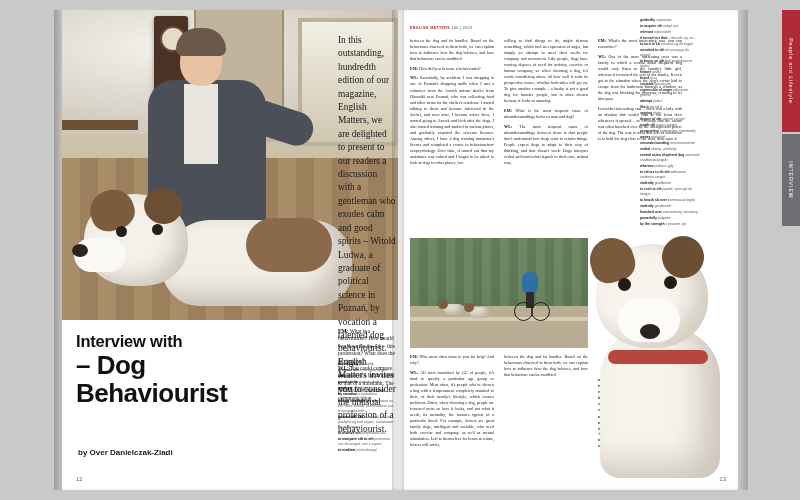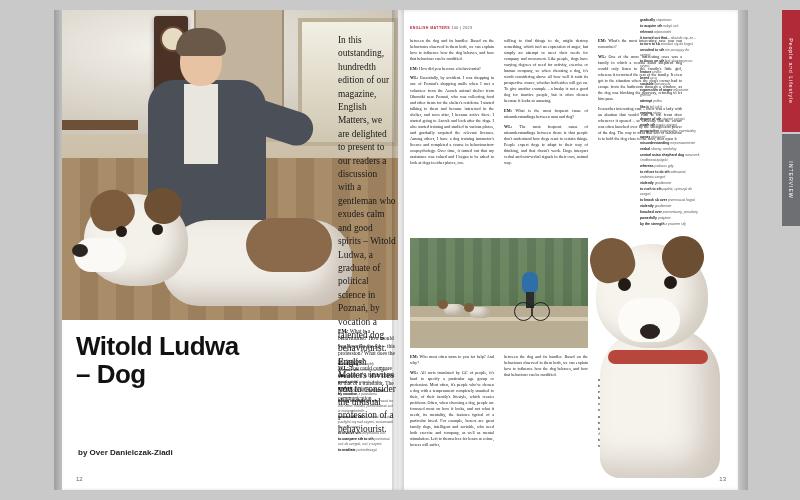--- a/index.html
+++ b/index.html
@@ -178,22 +178,23 @@
         <div><b>graduate </b><i>absolwent</i></div>
         <div><b>by vocation </b><i>z powołania</i></div>
         <div><b>to cast new light on sth </b><i>rzucać na coś nowe światło, przedstawiać coś w nowym świetle</i></div>
         <div><b>to consider sth </b><i>rozważać coś, tu: pochylić się nad czymś, zastanowić się nad czymś</i></div>
         <div><b>to involve sth </b><i>obejmować coś</i></div>
         <div><b>to compare sth to sth </b><i>porównać coś do czegoś, coś z czymś</i></div>
         <div><b>to mediate </b><i>pośredniczyć</i></div>
       </div>
 
     <div class="title-block">
-      <div class="t2">Witold Ludwa</div>
+      <div class="t1">Interview with</div>
       <div class="t2">– Dog</div>
+      <div class="t2">Behaviourist</div>
     </div>
 
     <div class="byline">by Over Danielczak-Ziadi</div>
     <div class="folio-l">12</div>
   </div>
 
   <div class="page page-right">
 
     <div class="rp-head">
       <span class="accent">ENGLISH MATTERS</span>

